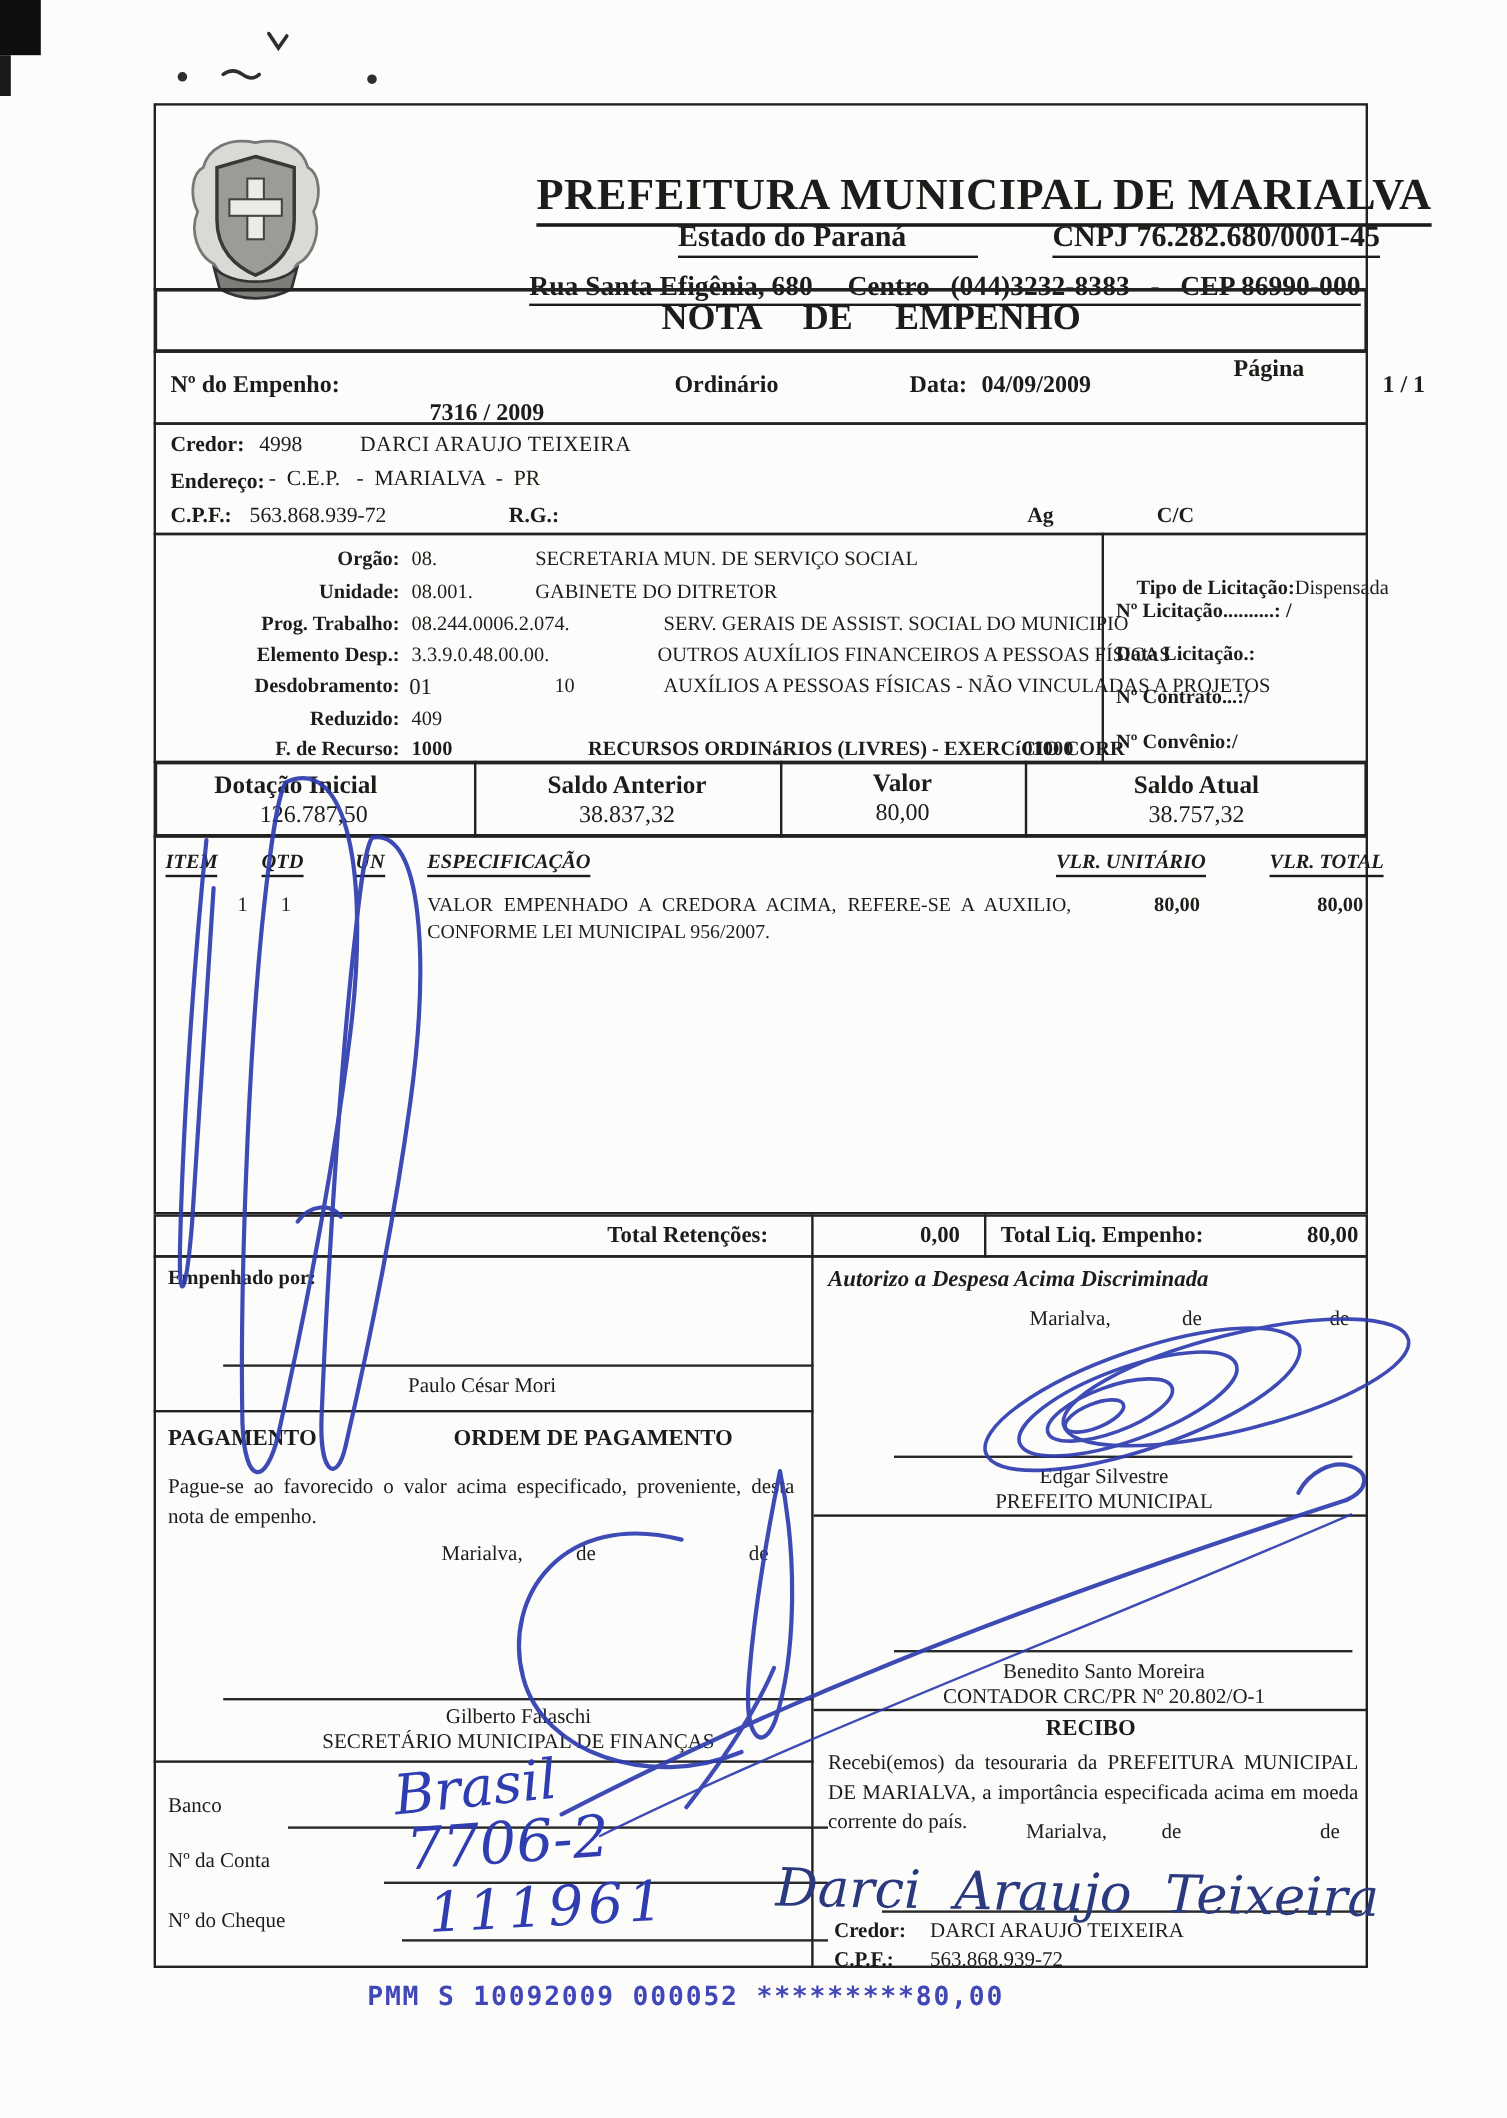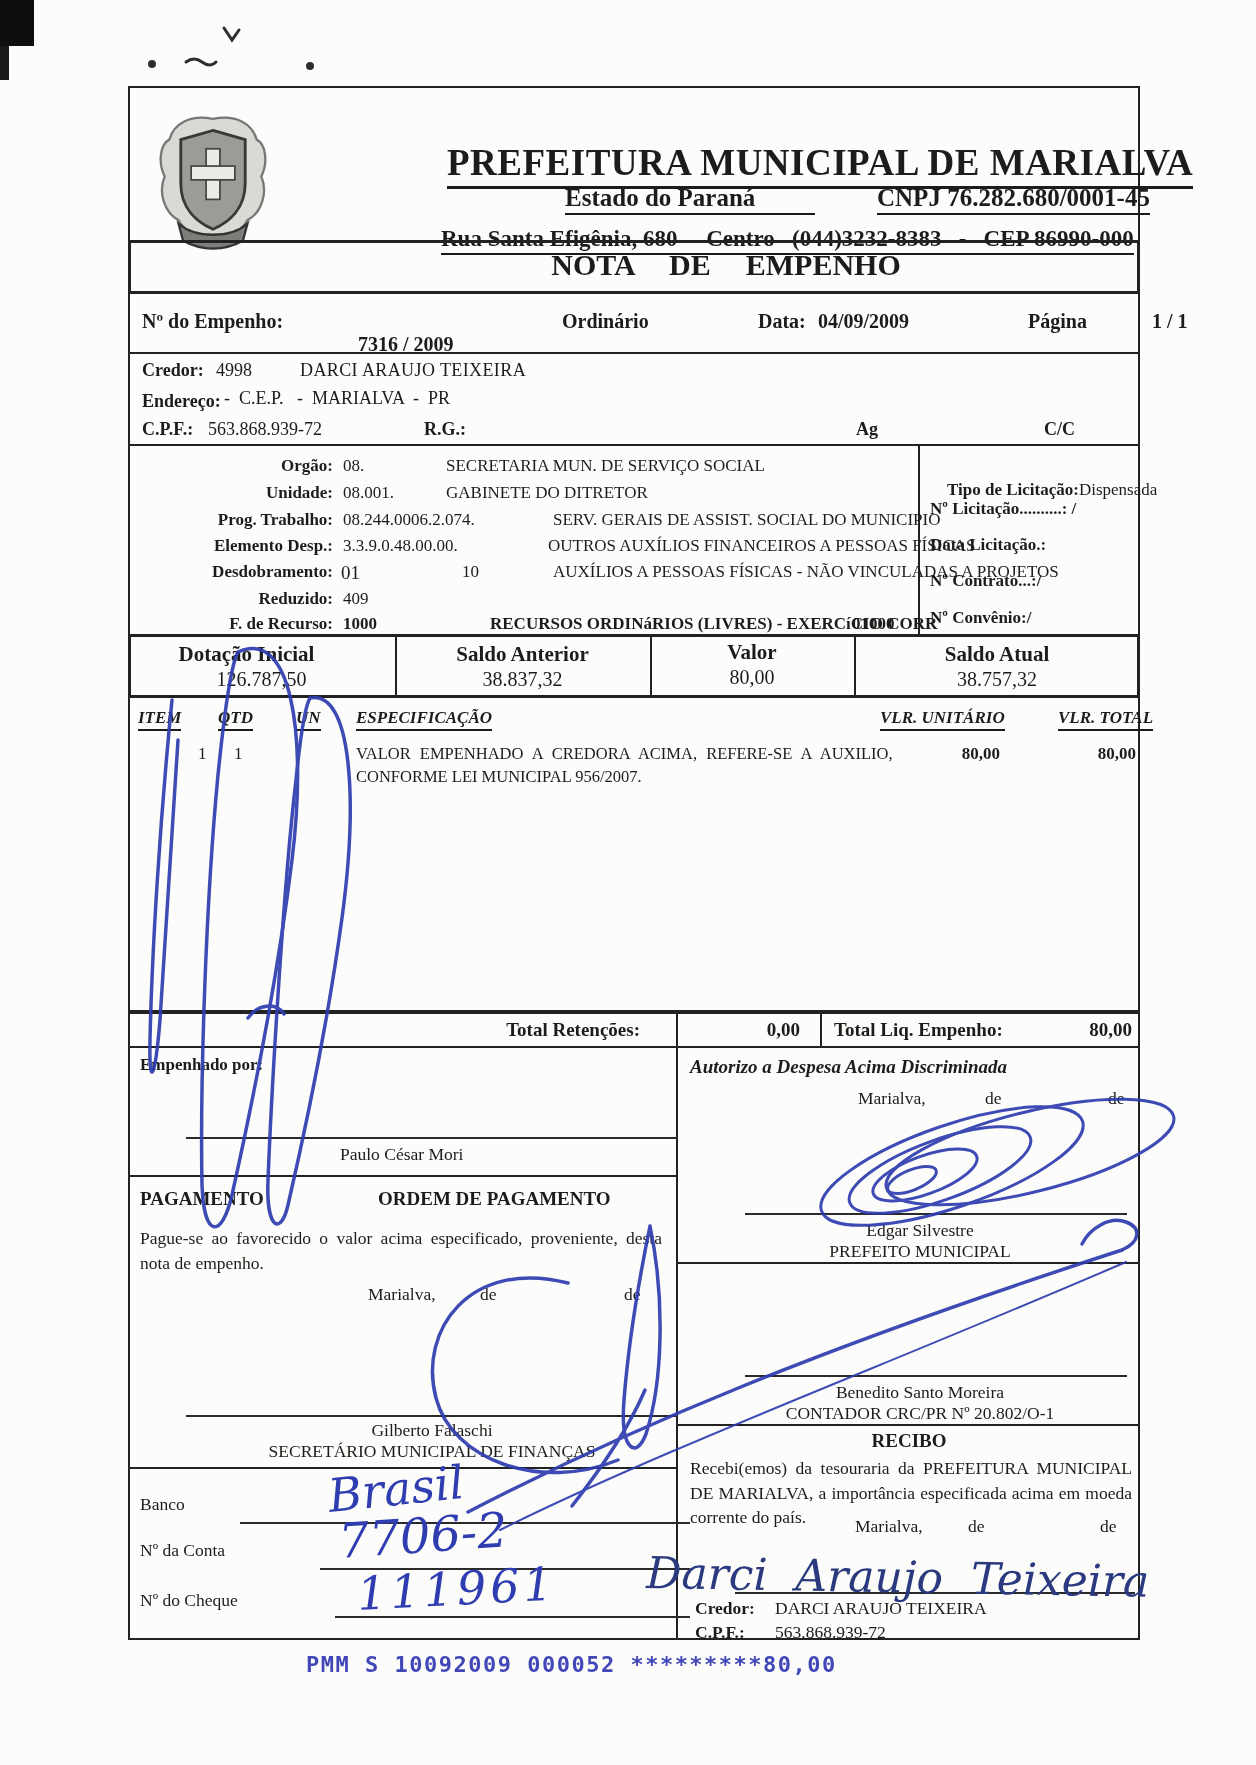--- a/index.html
+++ b/index.html
@@ -53,34 +53,34 @@
 
   <div class="box thick" style="left:128px;top:240px;width:1012px;height:54px;"></div>
   <div class="abs b ctr" style="left:128px;top:248px;width:1196px;font-size:30px;word-spacing:10px;">NOTA  DE  EMPENHO</div>
 
   <div class="box" style="left:128px;top:292px;width:1012px;height:62px;"></div>
   <div class="abs b" style="left:142px;top:310px;font-size:20px;">Nº do Empenho:</div>
   <div class="abs b" style="left:358px;top:310px;font-size:20px;margin-top:23px;">7316 / 2009</div>
   <div class="abs b" style="left:562px;top:310px;font-size:20px;">Ordinário</div>
   <div class="abs b" style="left:758px;top:310px;font-size:20px;">Data:</div>
   <div class="abs b" style="left:818px;top:310px;font-size:20px;">04/09/2009</div>
-  <div class="abs b" style="left:1028px;top:310px;font-size:20px;">Página</div>
+  <div class="abs b" style="left:1028px;top:296px;font-size:20px;">Página</div>
   <div class="abs b" style="left:1152px;top:310px;font-size:20px;">1 / 1</div>
 
   <div class="box" style="left:128px;top:352px;width:1012px;height:94px;"></div>
   <div class="abs b" style="left:142px;top:360px;font-size:18px;">Credor:</div>
   <div class="abs" style="left:216px;top:360px;font-size:18px;">4998</div>
   <div class="abs" style="left:300px;top:360px;font-size:18px;letter-spacing:0.4px;">DARCI ARAUJO TEIXEIRA</div>
   <div class="abs b" style="left:142px;top:391px;font-size:18px;">Endereço:</div>
   <div class="abs" style="left:224px;top:388px;font-size:18px;">-  C.E.P.   -  MARIALVA  -  PR</div>
   <div class="abs b" style="left:142px;top:419px;font-size:18px;">C.P.F.:</div>
   <div class="abs" style="left:208px;top:419px;font-size:18px;">563.868.939-72</div>
   <div class="abs b" style="left:424px;top:419px;font-size:18px;">R.G.:</div>
   <div class="abs b" style="left:856px;top:419px;font-size:18px;">Ag</div>
-  <div class="abs b" style="left:1044px;top:419px;font-size:18px;">C/C</div>
+  <div class="abs b" style="left:964px;top:419px;font-size:18px;">C/C</div>
 
   <div class="box" style="left:128px;top:444px;width:1012px;height:192px;"></div>
   <div class="abs" style="left:918px;top:444px;width:0;height:192px;border-left:2px solid #222;"></div>
 
   <div class="abs b" style="left:133px;top:456px;width:200px;text-align:right;font-size:17px;">Orgão:</div>
   <div class="abs" style="left:343px;top:456px;font-size:17px;">08.</div>
   <div class="abs" style="left:446px;top:456px;font-size:17px;">SECRETARIA MUN. DE SERVIÇO SOCIAL</div>
 
   <div class="abs b" style="left:133px;top:483px;width:200px;text-align:right;font-size:17px;">Unidade:</div>
   <div class="abs" style="left:343px;top:483px;font-size:17px;">08.001.</div>

